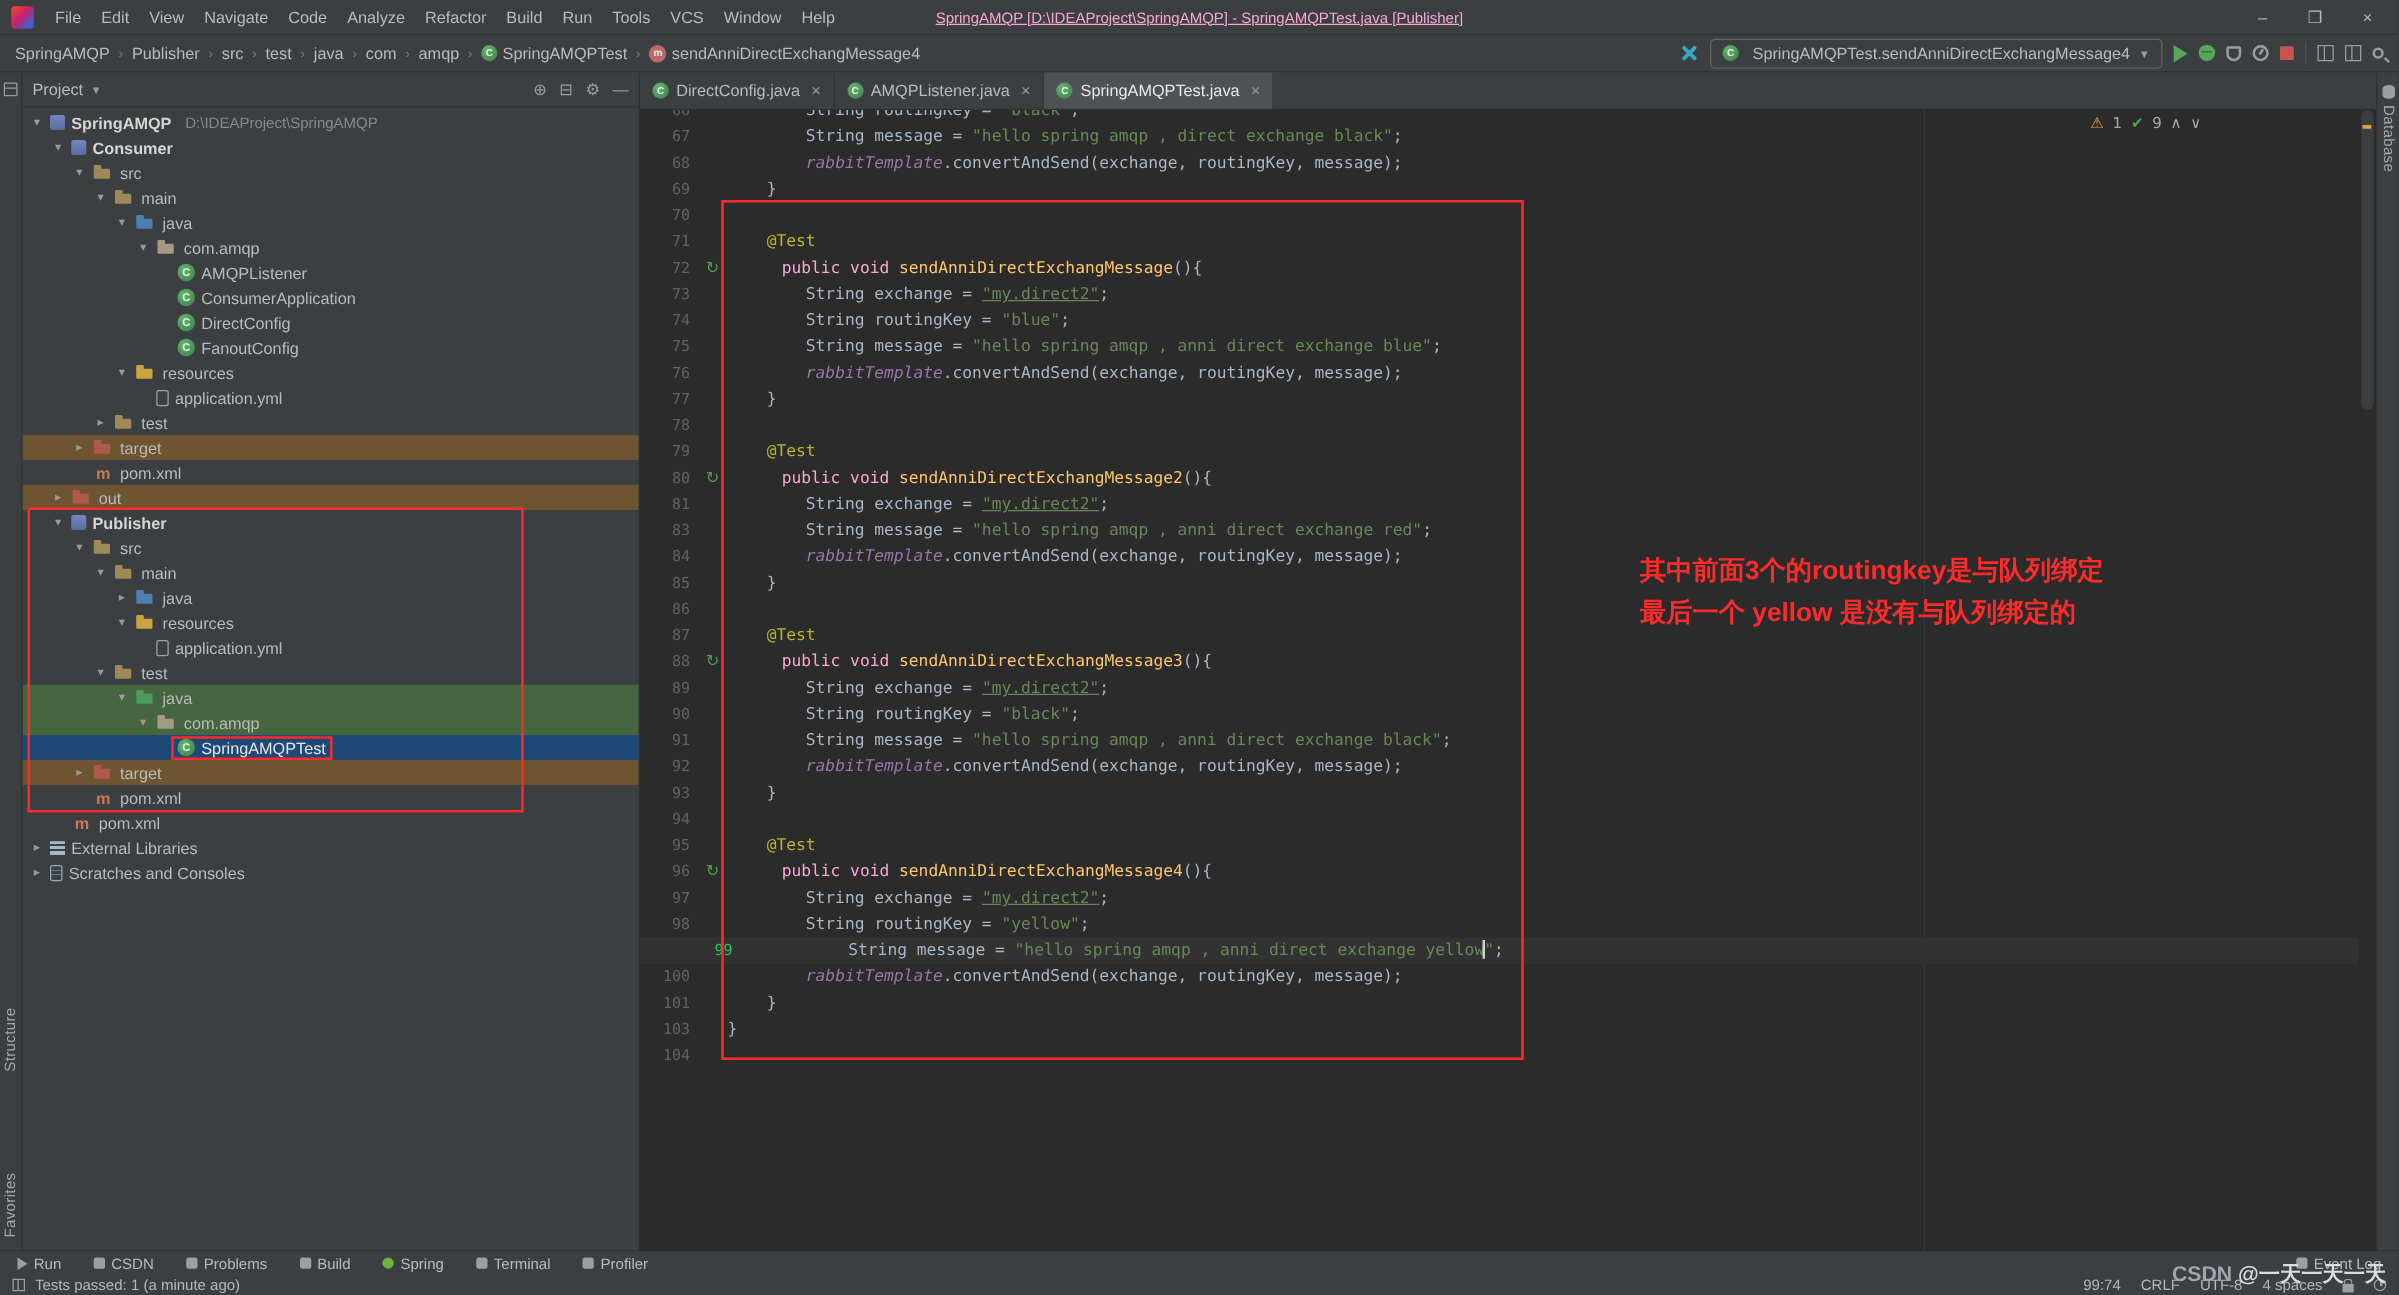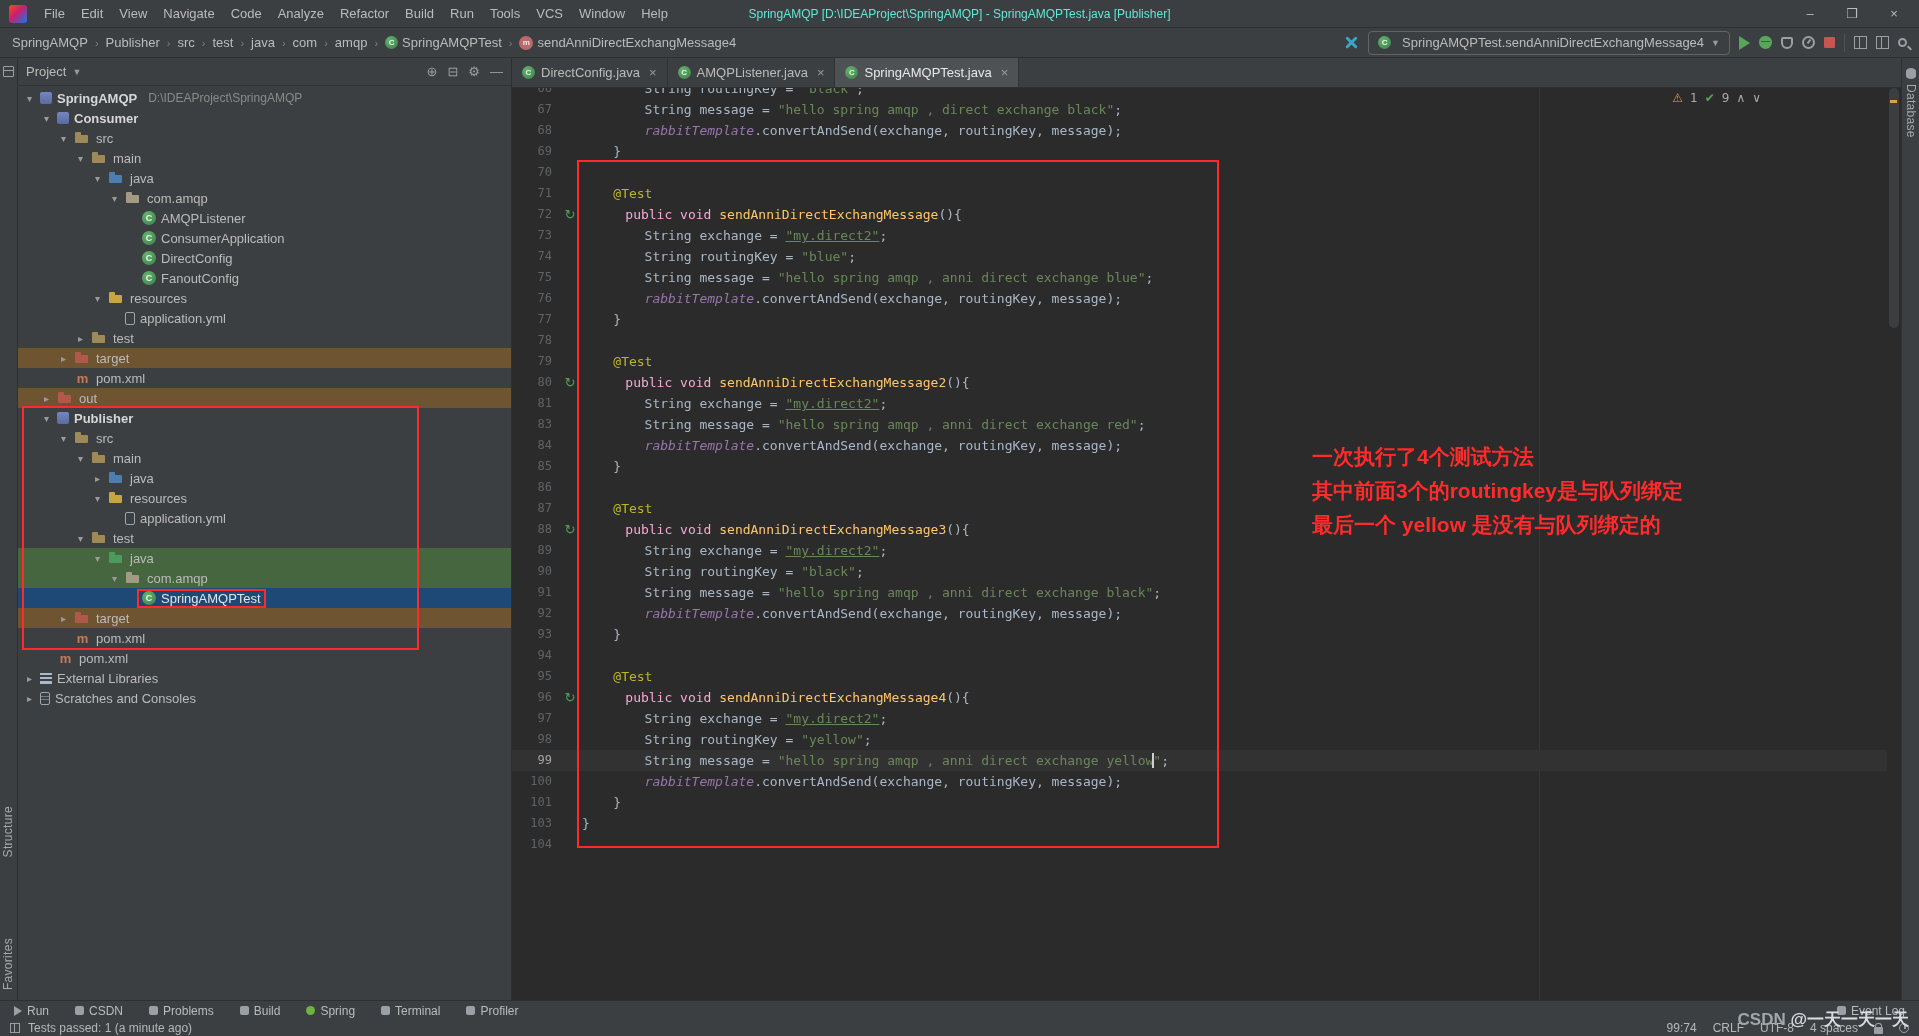--- a/index.html
+++ b/index.html
@@ -6,21 +6,21 @@
   html,body{width:1919px;height:1036px;overflow:hidden;background:#3C3F41;
     font-family:"Liberation Sans",sans-serif;}
   .app{position:relative;width:1919px;height:1036px;background:#3C3F41;color:#BBBBBB;font-size:13px;}
 
   
   .titlebar{display:flex;align-items:center;height:28px;background:#3C3F41;border-bottom:1px solid #2E2F30;padding:0 4px;position:relative;}
   .logo{width:18px;height:18px;border-radius:3px;margin:0 9px 0 5px;flex:none;
     background:linear-gradient(135deg,#FC4C1D 0%,#C6206F 45%,#0C7BF5 100%);}
   .menubar{display:flex;align-items:center;z-index:2;}
   .menu-item{padding:0 8px;color:#BBBBBB;line-height:27px;cursor:default;}
-  .win-title{position:absolute;left:50%;transform:translateX(-50%);color:#5eead4;font-size:12px;white-space:nowrap;}
+  .win-title{position:absolute;left:50%;transform:translateX(-50%);color:#f9a8d4;font-size:12px;white-space:nowrap;text-decoration:underline;}
   .win-controls{margin-left:auto;display:flex;z-index:2;}
   .win-btn{width:42px;text-align:center;color:#BBBBBB;font-size:13px;line-height:27px;}
 
   
   .navbar{display:flex;align-items:center;height:30px;padding:0 12px;border-bottom:1px solid #2E2F30;background:#3C3F41;}
   .crumbs{display:flex;align-items:center;white-space:nowrap;}
   .crumb{display:inline-flex;align-items:center;color:#BBBBBB;}
   .crumb-sep{color:#7F7F7F;padding:0 7px;font-size:11px;}
   .nav-right{margin-left:auto;display:flex;align-items:center;gap:9px;}
   .runconfig{display:flex;align-items:center;gap:7px;border:1px solid #646464;border-radius:4px;height:24px;padding:0 9px;background:#3C3F41;color:#BBBBBB;}
@@ -96,21 +96,21 @@
   .tabbar{height:30px;display:flex;align-items:stretch;background:#3C3F41;border-bottom:1px solid #2E2F30;}
   .tab{display:flex;align-items:center;padding:0 10px;border-right:1px solid #323232;color:#BBBBBB;gap:2px;}
   .tab.active{background:#4E5254;color:#E8E8E8;}
   .tab-close{margin-left:7px;color:#9B9B9B;font-size:13px;}
   .edit-content{position:relative;flex:1;background:#2B2B2B;overflow:hidden;}
   .col-guide{position:absolute;top:0;bottom:0;left:1027px;width:1px;background:#35383B;}
   .code{position:absolute;top:-10px;left:0;right:14px;}
   .cl{display:flex;height:21px;line-height:21px;font-family:"DejaVu Sans Mono","Liberation Mono",monospace;font-size:13px;}
   .cl.cur{background:#323232;}
   .ln{width:46px;flex:none;text-align:right;color:#606366;padding-right:6px;font-size:12px;}
-  .cur .ln{color:#a3a3a3;}
+  .cur .ln{color:#22c55e;margin-left:34px;}
   .gi{width:24px;flex:none;text-align:center;color:#4E9E56;font-size:13px;font-family:"DejaVu Sans",sans-serif;}
   .ctext{white-space:pre;}
   .tk-p{color:#A9B7C6;}
   .tk-k{color:#f9a8d4;margin-left:12px;}
   .tk-s{color:#6A8759;}
   .tk-su{color:#6A8759;text-decoration:underline;}
   .tk-a{color:#BBB529;}
   .tk-m{color:#FFC66B;}
   .tk-f{color:#9876AA;font-style:italic;}
   .caret{display:inline-block;width:2px;height:15px;background:#CFCFCF;vertical-align:-3px;margin:0 -1px;}
@@ -673,21 +673,20 @@
               <span class="ctext"><span class="tk-p">}</span></span>
             </div>
             <div class="cl">
               <span class="ln">104</span>
               <span class="gi"></span>
               <span class="ctext"></span>
             </div>
           </div>
         <div class="code-redbox"></div>
         <div class="annotation" id="annot">
-            <div>一次执行了4个测试方法</div>
             <div>其中前面3个的routingkey是与队列绑定</div>
             <div>最后一个 yellow 是没有与队列绑定的</div>
           </div>
         <div class="inspect">
           <span class="warn">⚠</span>
             <span>1</span>
           <span class="ok">✔</span>
             <span>9</span>
           <span>∧</span>
           <span>∨</span>

